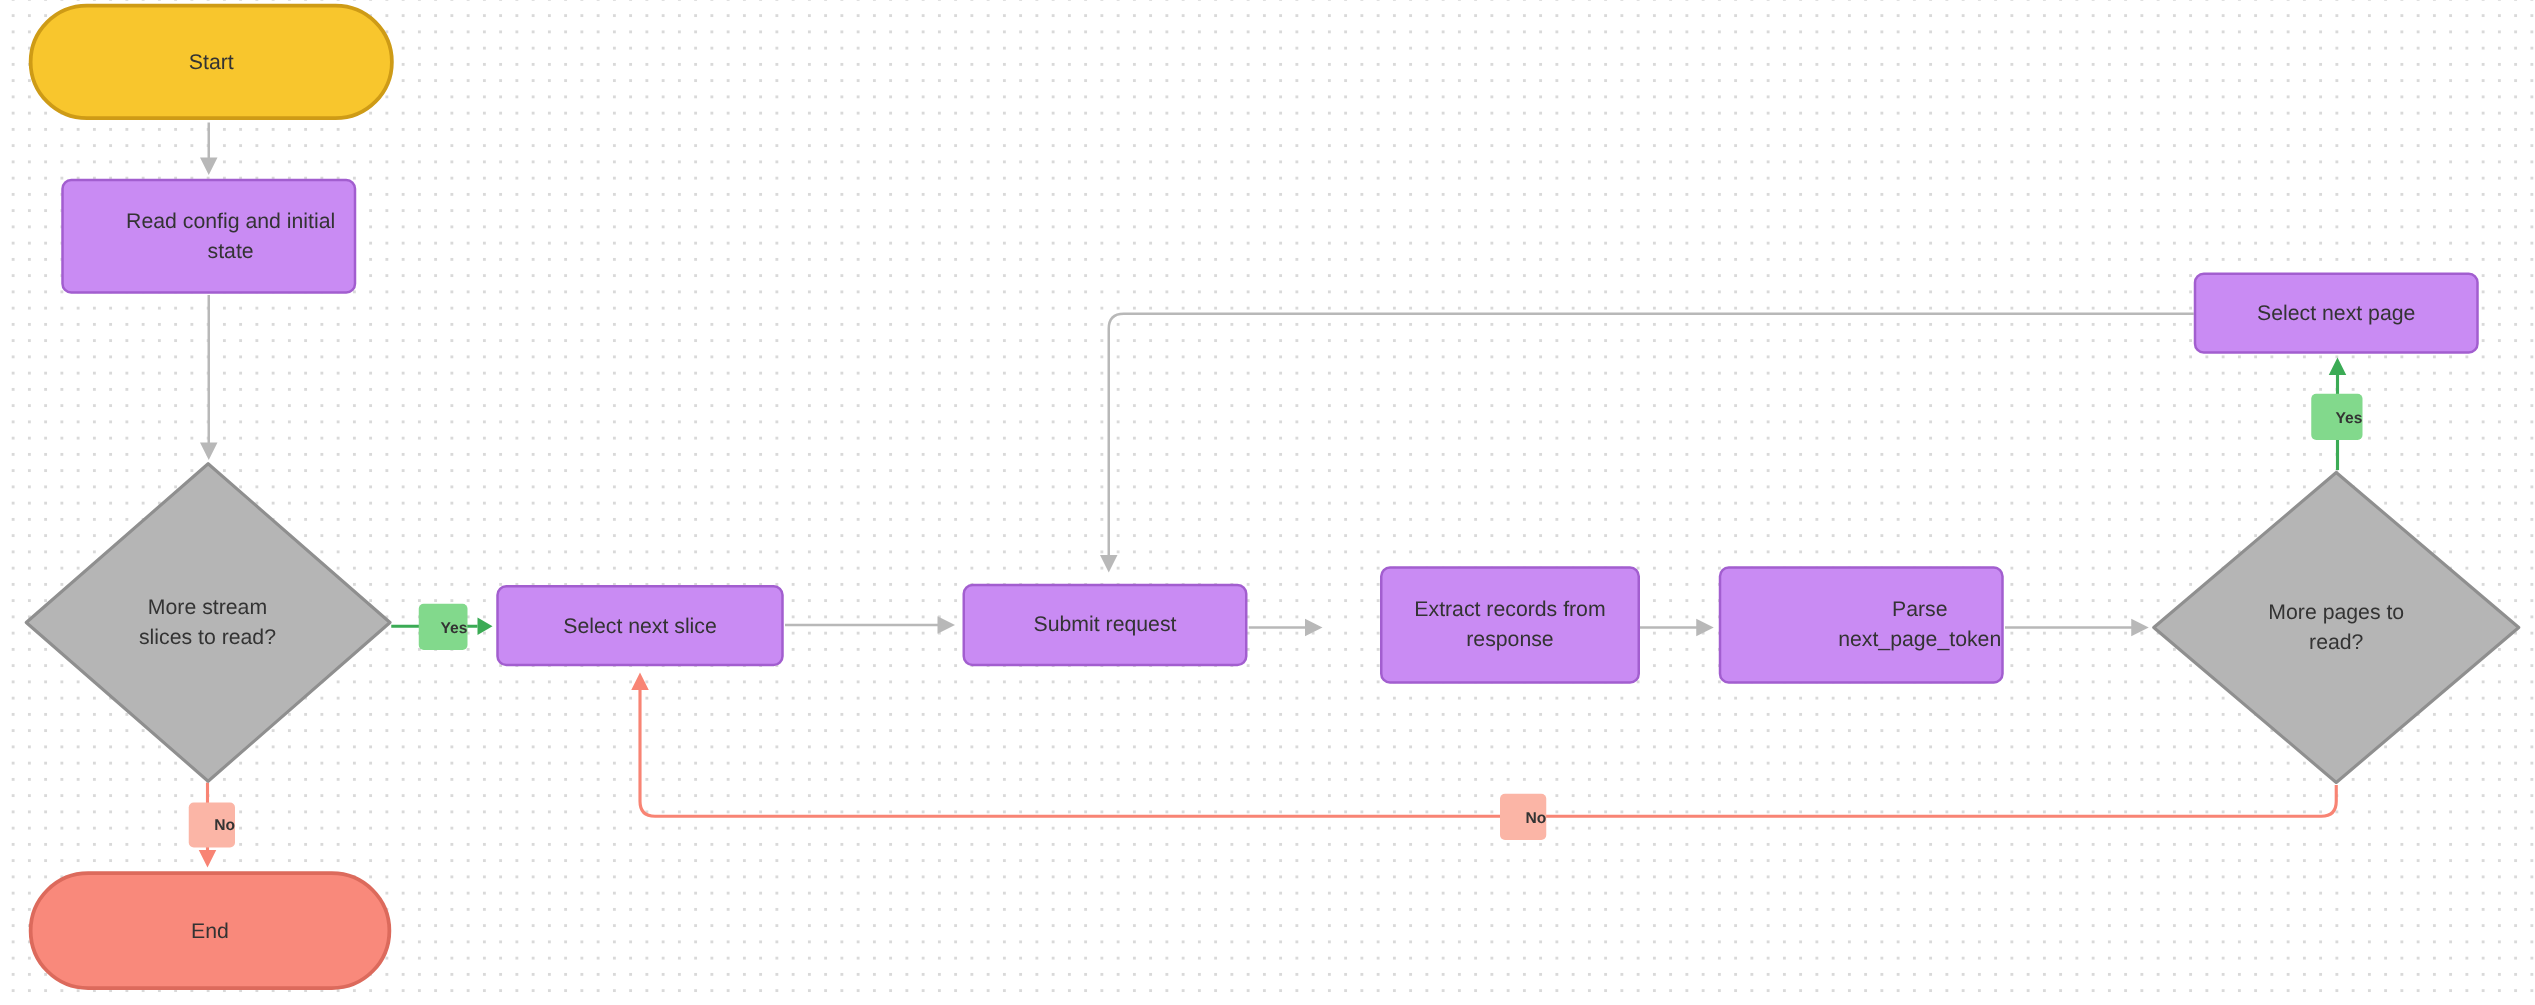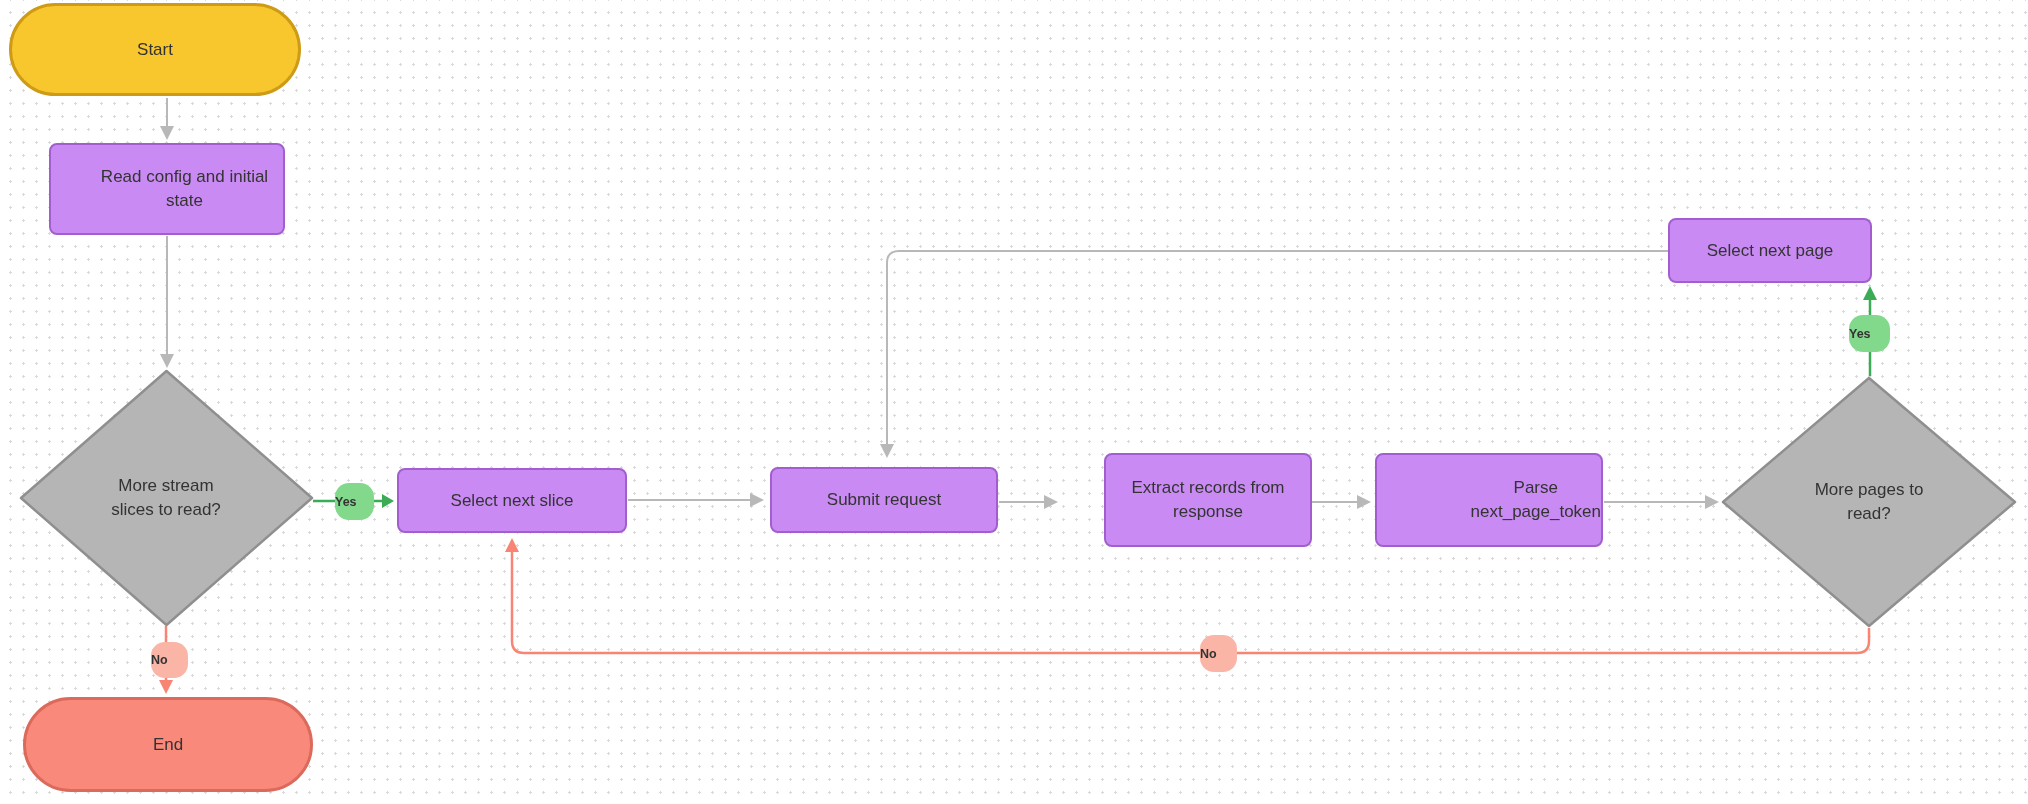--- a/index.html
+++ b/index.html
@@ -57,25 +57,25 @@
   .terminator.end {
     background: var(--end-fill);
     border: 3px solid var(--end-border);
   }
   .decision-label { background: transparent; pointer-events: none; }
   .edge-label {
     position: absolute;
     box-sizing: border-box;
     display: flex;
     align-items: center;
-    justify-content: flex-start;
+    justify-content: flex-end;
     font-size: 12.5px;
     font-weight: 600;
     color: var(--text);
-    border-radius: 14px;
+    border-radius: 4px;
   }
   .edge-label.yes { background: var(--yes-label-fill); }
   .edge-label.no  { background: var(--no-label-fill); }
 </style>
 </head>
 <body>
 
 <div id="canvas">
 
   <svg id="edge-layer" viewBox="0 0 2028 804" xmlns="http://www.w3.org/2000/svg">
@@ -110,21 +110,21 @@
     <path class="e-red" d="M166 626 V681"></path>
     <polygon class="ah-red" points="159,680 173,680 166,694"></polygon>
 
     <path class="e-red" d="M1869 628 V641 Q1869 653 1857 653 H524 Q512 653 512 641 V551"></path>
     <polygon class="ah-red" points="505,552 519,552 512,538"></polygon>
 
     <polygon class="decision-shape" points="166.5,371 312,498 166.5,625 21,498"></polygon>
     <polygon class="decision-shape" points="1869,378 2015,502 1869,626 1723,502"></polygon>
   </svg>
 
-  <div class="node terminator start" style="left:9px; top:3px; width:292px; height:93px;">
+  <div class="node terminator start" style="left:23px; top:3px; width:292px; height:93px;">
     <span>Start</span>
   </div>
 
   <div class="node process" style="left:49px; top:143px; width:236px; height:92px;padding-left:35px;">
     <span>Read config and initial
 state</span>
   </div>
 
   <div class="node decision-label" style="left:36px; top:440px; width:260px; height:116px;text-align:center;">
     <span>More stream
@@ -147,21 +147,21 @@
   <div class="node process" style="left:1375px; top:453px; width:228px; height:94px;justify-content:flex-end;">
     <span>Parse
 next_page_token</span>
   </div>
 
   <div class="node decision-label" style="left:1739px; top:444px; width:260px; height:116px;">
     <span>More pages to
 read?</span>
   </div>
 
-  <div class="node process" style="left:1668px; top:218px; width:204px; height:65px;">
+  <div class="node process" style="left:1755px; top:218px; width:228px; height:65px;">
     <span>Select next page</span>
   </div>
 
   <div class="node terminator end" style="left:23px; top:697px; width:290px; height:95px;">
     <span>End</span>
   </div>
 
   <div class="edge-label yes" style="left:335px; top:483px; width:39px; height:37px;">
     <span>Yes</span>
   </div>

